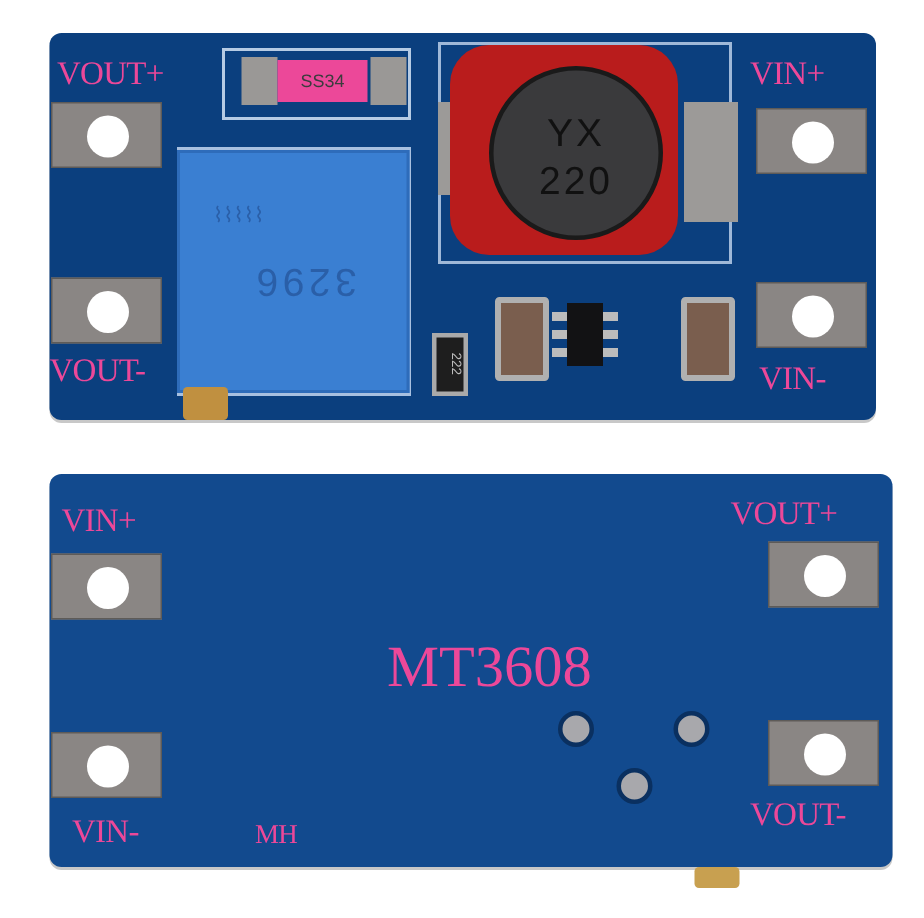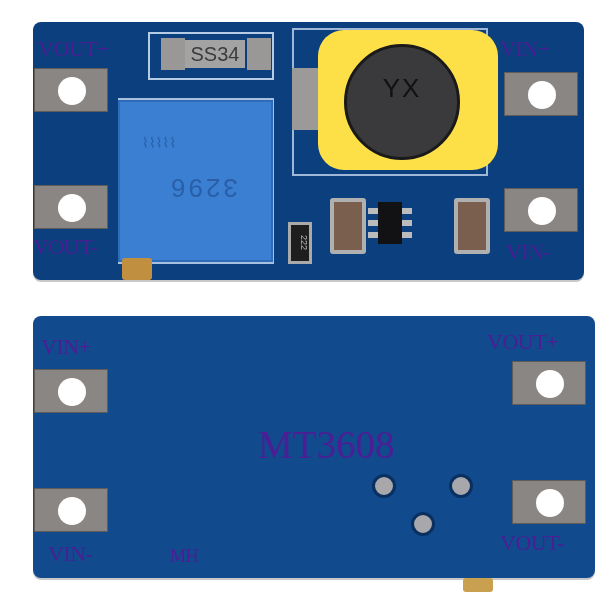--- a/index.html
+++ b/index.html
@@ -1,28 +1,28 @@
 <!DOCTYPE html>
 <html><head>
 <meta charset="utf-8">
 <style>
   html, body { margin:0; padding:0; background:#ffffff; }
   body { width:616px; height:612px; position:relative; overflow:hidden; font-family:"Liberation Serif", serif; }
   .board { position:absolute; background:#0d4488; border-radius:8px; box-shadow: 0 2px 0 #c8c8c8; }
   .board-top { left:33px; top:22px; width:551px; height:258px; background:#0b3f7e; }
   .board-bottom { left:33px; top:316px; width:562px; height:262px; background:#124a8e; }
-  .label { position:absolute; color:#4c1d95; font-family:"Liberation Serif", serif; font-size:22px; letter-spacing:-0.5px; line-height:1; }
+  .label { position:absolute; color:#ec4899; font-family:"Liberation Serif", serif; font-size:22px; letter-spacing:-0.5px; line-height:1; }
   .pad { position:absolute; width:74px; height:44px; background:#8a8684; border:1px solid #5e5b58; box-sizing:border-box; }
   .pad .hole { position:absolute; left:23px; top:8px; width:28px; height:28px; background:#ffffff; border-radius:50%; }
   .silk { position:absolute; border:2px solid #b6cbe4; box-sizing:border-box; }
   .diode { position:absolute; left:155px; top:34px; width:112px; height:44px; }
-  .diode .body { position:absolute; left:30px; top:6px; width:60px; height:28px; background:#a3a3a3; color:#3c3c3e; font-family:"Liberation Sans", sans-serif; font-size:20px; text-align:center; line-height:28px; }
+  .diode .body { position:absolute; left:30px; top:6px; width:60px; height:28px; background:#ec4899; color:#3c3c3e; font-family:"Liberation Sans", sans-serif; font-size:12px; text-align:center; line-height:28px; }
   .diode .tab { position:absolute; top:4px; width:24px; height:32px; background:#9a9896; }
   .inductor-pad { position:absolute; background:#9c9a98; }
-  .inductor { position:absolute; left:300px; top:30px; width:180px; height:140px; background:#fde047; border-radius:26px;margin-left:18px; }
+  .inductor { position:absolute; left:300px; top:30px; width:152px; height:140px; background:#b91c1c; border-radius:26px; }
   .inductor .core { position:absolute; left:26px; top:14px; width:110px; height:110px; border-radius:50%; background:#3a3a3c; border:3px solid #1a1a1a; }
   .inductor .mark { position:absolute; width:100%; text-align:center; font-family:"Liberation Sans", sans-serif; font-size:26px; color:#111; letter-spacing:2px; }
   .pot { position:absolute; left:118px; top:100px; width:155px; height:162px; background:#3a7fd2; border:2px solid #2e6cba; box-sizing:border-box; }
   .pot .engr { position:absolute; color:#2a5fa8; font-family:"Liberation Sans", sans-serif; font-size:20px; transform:rotate(180deg); }
   .pot-screw { position:absolute; left:122px; top:258px; width:30px; height:22px; background:#c09040; border-radius:3px; }
   .cap { position:absolute; width:28px; height:48px; background:#7a5e4e; border:4px solid #b0b0b0; border-radius:3px; }
   .ic { position:absolute; left:378px; top:202px; width:24px; height:42px; background:#121214; }
   .ic-pin { position:absolute; width:10px; height:6px; background:#bcbcbc; }
   .resistor { position:absolute; left:288px; top:222px; width:18px; height:36px; background:#1e1e1e; border:3px solid #aaa; color:#bbb; font-size:9px; font-family:"Liberation Sans", sans-serif; writing-mode:vertical-rl; text-align:center; }
   .via { position:absolute; width:24px; height:24px; border-radius:50%; background:#a8a8ac; border:3px solid #0a3060; box-sizing:border-box; }
@@ -57,20 +57,21 @@
   <div class="tab" style="left:92px;"></div>
   <div class="body">SS34</div>
 </div>
 
 <div class="silk" style="left:292px;top:28px;width:196px;height:148px;border-color:#9fb8d8;"></div>
 <div class="inductor-pad" style="left:292px;top:68px;width:40px;height:62px;"></div>
 <div class="inductor-pad" style="left:456px;top:68px;width:36px;height:80px;"></div>
 <div class="inductor">
   <div class="core">
     <div class="mark" style="top:26px;">YX</div>
+    <div class="mark" style="top:58px;">220</div>
   </div>
 </div>
 
 <div class="silk" style="left:118px;top:98px;width:156px;height:166px;border-color:#a8c0e0;"></div>
 <div class="pot">
   <div class="engr" style="left:48px;top:70px;font-size:26px;letter-spacing:3px;">3296</div>
   <div class="engr" style="left:22px;top:32px;font-size:14px;">⌇⌇⌇⌇⌇</div>
 </div>
 <div class="pot-screw"></div>
 

